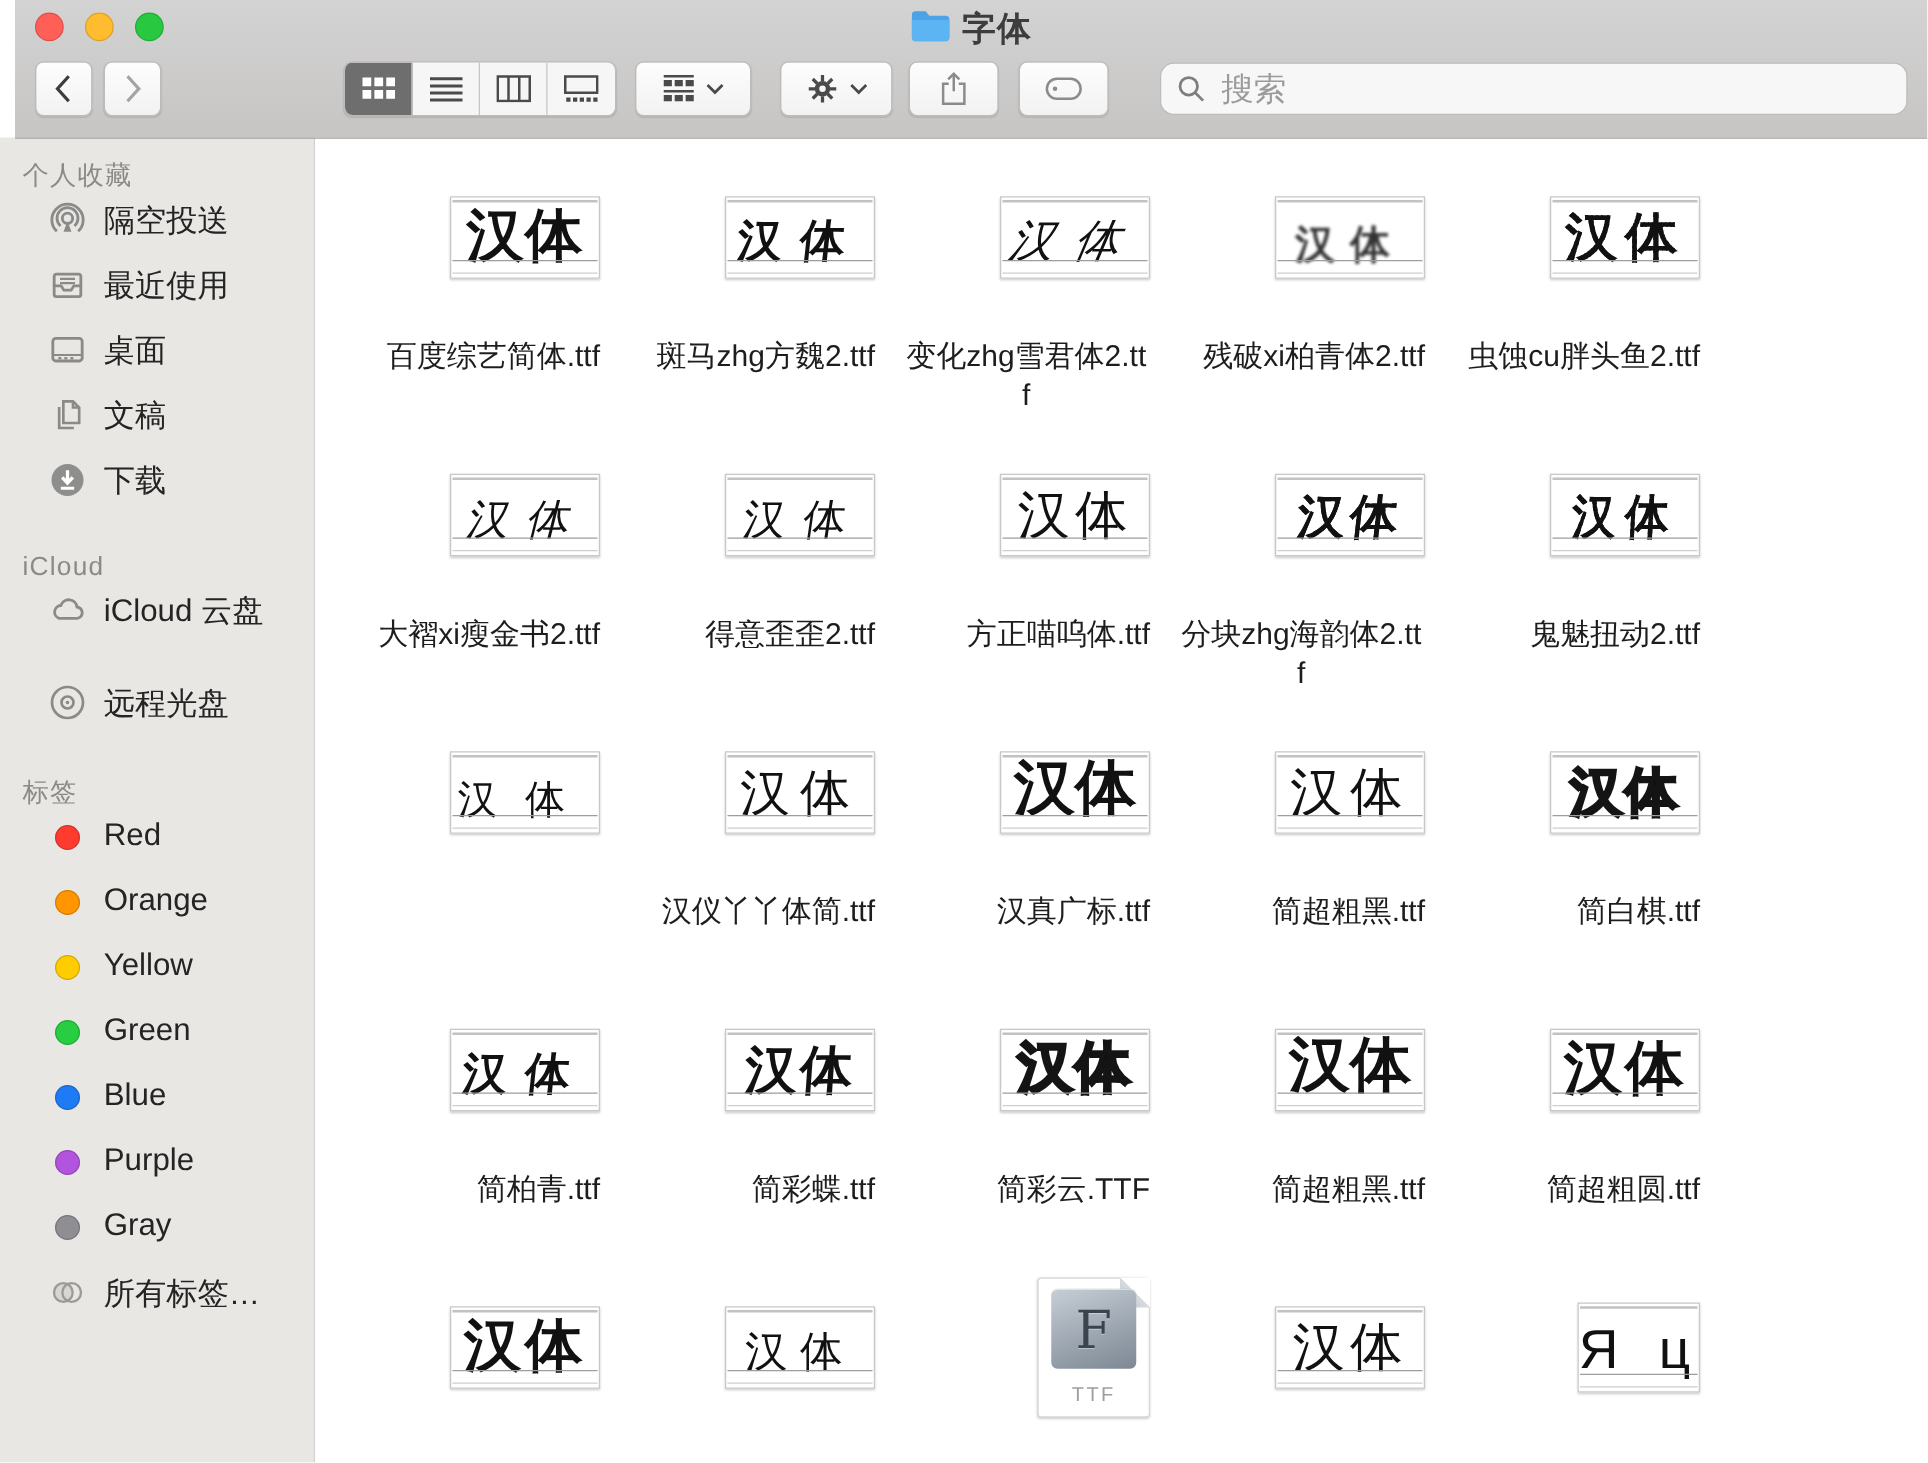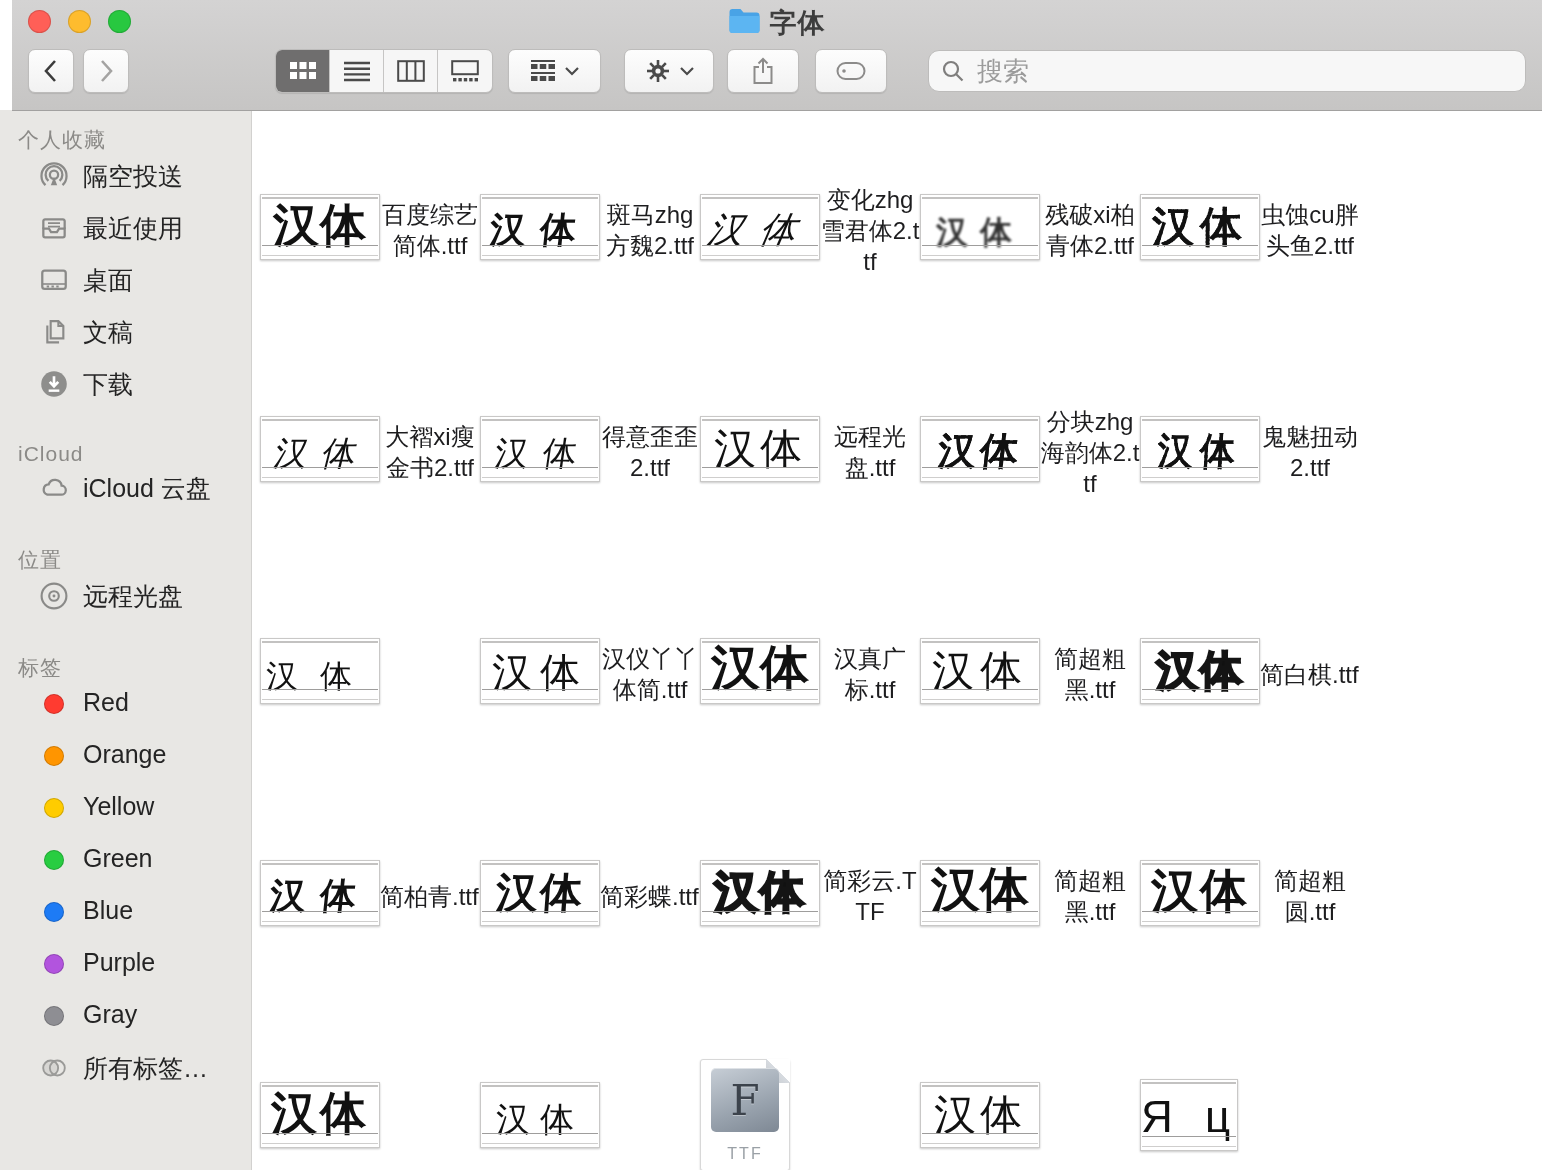--- a/index.html
+++ b/index.html
@@ -42,21 +42,21 @@
   .sb-section{margin-bottom:22px;}
   .sb-row{display:flex;align-items:flex-start;height:52px;padding-left:38px;cursor:default;}
   .sb-icon{width:32px;height:32px;display:flex;align-items:center;justify-content:center;flex:0 0 32px;}
   .sb-icon svg{width:32px;height:32px;}
   .sb-label{margin-left:13px;font-size:25px;color:#242424;white-space:nowrap;}
   .tagdot{width:20px;height:20px;border-radius:50%;box-shadow:inset 0 0 0 1px rgba(0,0,0,.18);}
 
   
   .content{position:absolute;top:110px;left:252px;right:0;bottom:0;background:#ffffff;overflow:hidden;}
   .grid{padding:6px 0 0 8px;display:grid;grid-template-columns:repeat(5,220px);grid-auto-rows:222px;}
-  .cell{display:flex;flex-direction:row;align-items:center;}
+  .cell{display:flex;flex-direction:column;align-items:flex-end;}
   .iconslot{height:148px;display:flex;align-items:center;justify-content:center;}
   .flabel{margin-top:6px;font-size:24px;line-height:31px;text-align:center;max-width:198px;
     color:#1d1d1f;word-break:break-all;overflow-wrap:anywhere;}
 
   
   .pv{position:relative;background:#fff;border:1px solid #c9c8c7;box-shadow:0 1px 2px rgba(0,0,0,.22);
     width:118px;height:64px;}
   .pv::before{content:"";position:absolute;left:1px;right:1px;top:2px;height:2px;background:#c3c2c1;}
   .pv::after{content:"";position:absolute;left:1px;right:1px;bottom:13px;height:1px;background:#9e9d9c;}
   .pv .bline{position:absolute;left:1px;right:1px;bottom:3px;height:1px;background:#cfcecd;}
@@ -323,21 +323,20 @@
                 <svg viewBox="0 0 24 24" fill="none" stroke="#8a8a88" stroke-width="1.7">
                   <path d="M7 17 h10.2 a3.4 3.4 0 0 0 .5-6.8 a5 5 0 0 0-9.7-.9 A3.95 3.95 0 0 0 7 17 z"></path>
                 </svg>
               </span>
     <span class="sb-label">iCloud 云盘</span>
   </div>
 </div>
   </div>
 
   <div class="sb-section">
-    <div class="sb-header">位置</div>
     <div class="sb-items">
   <div class="sb-row">
     <span class="sb-icon">
                 <svg viewBox="0 0 24 24" fill="none" stroke="#8a8a88" stroke-width="1.6">
                   <circle cx="12" cy="12" r="9.3"></circle>
                   <circle cx="12" cy="12" r="3.6"></circle>
                   <circle cx="12" cy="12" r="1.1" fill="#8a8a88" stroke="none"></circle>
                 </svg>
               </span>
     <span class="sb-label">远程光盘</span>
@@ -483,21 +482,21 @@
     <div class="flabel">得意歪歪2.ttf</div>
   </div>
 
   <div class="cell">
     <div class="iconslot">
             <div class="pv">
               <div class="bline"></div>
               <div class="sample s-cute">汉体</div>
             </div>
           </div>
-    <div class="flabel">远程光盘.ttf</div>
+    <div class="flabel">方正喵呜体.ttf</div>
   </div>
 
   <div class="cell">
     <div class="iconslot">
             <div class="pv">
               <div class="bline"></div>
               <div class="sample s-chunk">汉体</div>
             </div>
           </div>
     <div class="flabel">分块zhg海韵体2.ttf</div>

